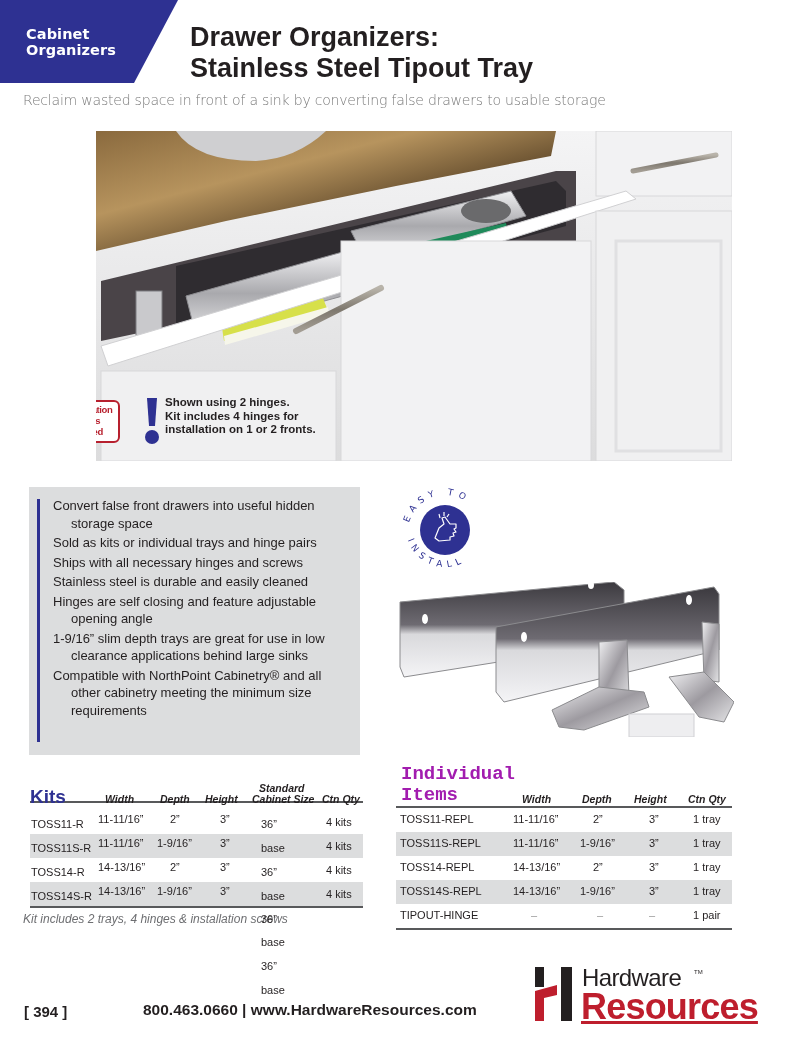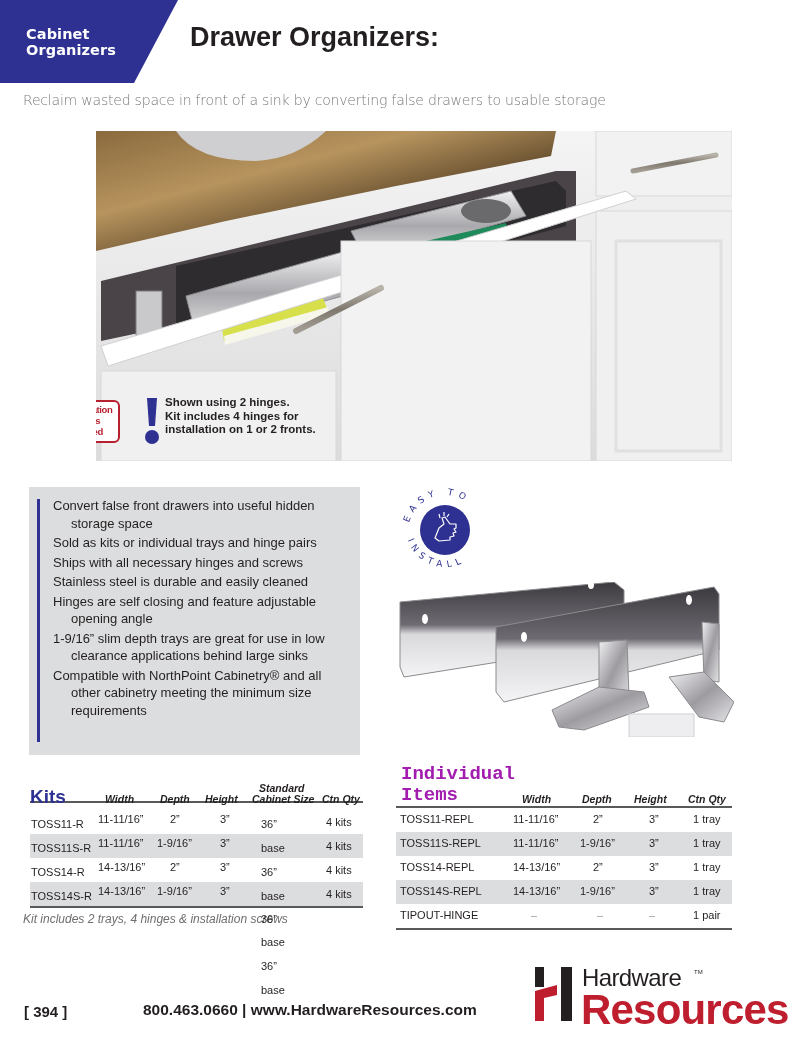--- a/index.html
+++ b/index.html
@@ -43,33 +43,34 @@
   .stray { position: absolute; left: 261px; font-family: "Liberation Sans", sans-serif; font-size: 11px; color: #231f20; }
 
   .ind-h { position: absolute; left: 401px; top: 764px; color: #a21caf; font-weight: bold; font-size: 19px; line-height: 21px; font-family: Liberation Mono, monospace; }
 
   .page-num { position: absolute; left: 24px; top: 1003px; font-family: "Liberation Sans", sans-serif; font-weight: bold; font-size: 15px; color: #231f20; }
   .contact { position: absolute; left: 143px; top: 1001px; font-family: "Liberation Sans", sans-serif; font-weight: bold; font-size: 15.5px; color: #231f20; white-space: nowrap; }
   .logo { position: absolute; left: 535px; top: 967px; width: 200px; height: 56px; }
   .logo .mark { position: absolute; left: 0; top: 0; width: 38px; height: 54px; }
   .logo .hw { position: absolute; left: 47px; top: -3px; font-family: "Liberation Sans", sans-serif; font-size: 24px; color: #231f20; letter-spacing: -0.6px; }
   .logo .tm { position: absolute; left: 159px; top: 2px; font-size: 6px; color: #231f20; font-family: "Liberation Sans", sans-serif; }
-  .logo .rs { position: absolute; left: 46px; top: 19px; font-family: "Liberation Sans", sans-serif; font-weight: bold; font-size: 42px; color: #be1e2d; letter-spacing: -0.8px; }
+  .logo .rs { position: absolute; left: 46px; top: 19px; font-family: "Liberation Sans", sans-serif; font-weight: bold; font-size: 36px; color: #be1e2d; letter-spacing: -0.8px; text-decoration: underline; }
 </style>
 </head>
 <body>
 
 <div class="banner"></div>
 <div class="banner-text">
   <div>Cabinet</div>
   <div>Organizers</div>
 </div>
 
 <h1 class="title">
   <span>Drawer Organizers:</span>
+  <span>Stainless Steel Tipout Tray</span>
 </h1>
 
 <div class="subtitle">Reclaim wasted space in front of a sink by converting false drawers to usable storage</div>
 
 <div class="hero">
   <svg width="636" height="330" viewBox="0 0 636 330" xmlns="http://www.w3.org/2000/svg">
     <defs>
       <linearGradient id="granite" x1="0" y1="0" x2="1" y2="1">
         <stop offset="0" stop-color="#8a6a3e"></stop>
         <stop offset="0.35" stop-color="#b7945e"></stop>

